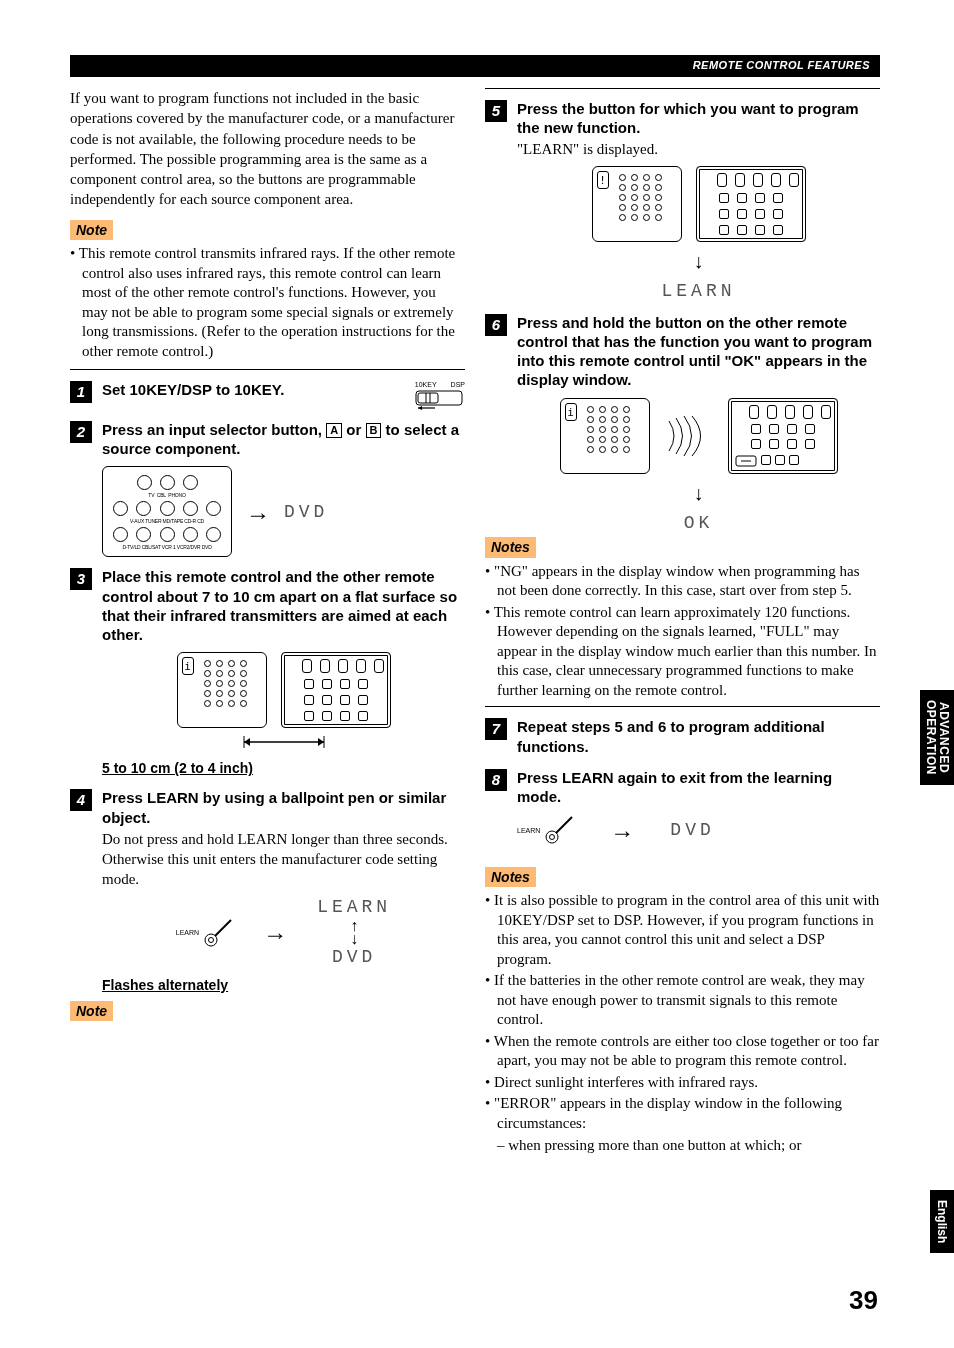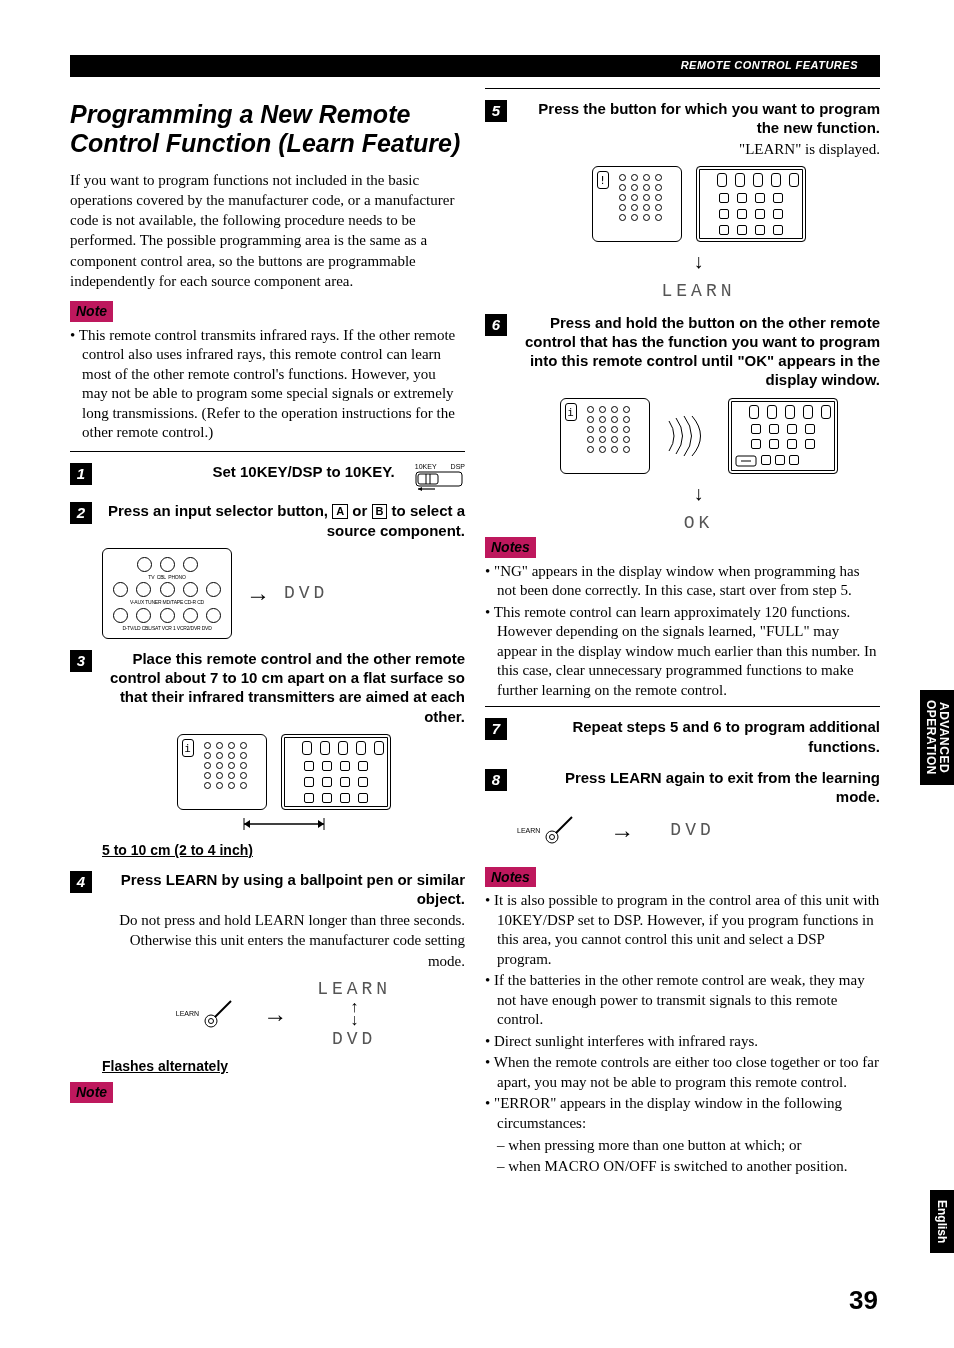--- a/index.html
+++ b/index.html
@@ -13,21 +13,21 @@
     font-size: 15px;
     line-height: 1.35;
   }
   .black-bar {
     position: absolute;
     top: 55px; left: 70px; width: 810px; height: 22px;
     background: #000;
   }
   .header-right {
     position: absolute;
-    top: 58px; right: 96px;
+    top: 58px; right: 84px;
     color: #fff;
     font-family: Arial, Helvetica, sans-serif;
     font-size: 11px;
     font-weight: bold; font-style: italic;
     letter-spacing: 0.5px;
   }
   .col-left {
     position: absolute;
     top: 88px; left: 70px; width: 395px;
   }
@@ -37,21 +37,21 @@
   }
   .section-title {
     font-family: Arial, Helvetica, sans-serif;
     font-weight: bold; font-style: italic;
     font-size: 25px;
     line-height: 1.15;
     margin: 12px 0 12px 0;
   }
   .body-text { margin-bottom: 10px; }
   .note-bar {
-    background: #be185d;
+    background: #fdba74;
     display: inline-block;
     padding: 1px 6px;
     font-family: Arial, Helvetica, sans-serif;
     font-weight: bold; font-style: italic;
     font-size: 14px;
     margin-bottom: 4px;
   }
   ul.bullets {
     list-style: none;
     padding-left: 0;
@@ -78,21 +78,21 @@
     color: #fff;
     font-family: Arial, Helvetica, sans-serif;
     font-style: italic;
     font-weight: bold;
     font-size: 15px;
     text-align: center;
     line-height: 22px;
     margin-right: 10px;
     margin-top: 1px;
   }
-  .step-content { flex: 1; text-align: right; }
+  .step-content { flex: 1; }
   .step-heading {
     font-family: Arial, Helvetica, sans-serif;
     font-weight: bold;
     font-size: 15px;
     line-height: 1.28;
     margin-bottom: 2px;
   }
   .step-body { font-family: "Times New Roman", Times, serif; }
   .key-frame {
     display: inline-block;
@@ -186,21 +186,20 @@
   .side-tab.eng { top: 1190px; }
 </style>
 </head>
 <body>
 
 <div class="black-bar"></div>
 <div class="header-right">REMOTE CONTROL FEATURES</div>
 
 <div class="col-left">
 
-  <h2 class="section-title">Programming a New Remote Control Function (Learn Feature)</h2>
 
   <p class="body-text">If you want to program functions not included in the basic operations covered by the manufacturer code, or a manufacturer code is not available, the following procedure needs to be performed. The possible programming area is the same as a component control area, so the buttons are programmable independently for each source component area.</p>
 
   <div class="note-bar">Note</div>
   <ul class="bullets">
     <li>This remote control transmits infrared rays. If the other remote control also uses infrared rays, this remote control can learn most of the other remote control's functions. However, you may not be able to program some special signals or extremely long transmissions. (Refer to the operation instructions for the other remote control.)</li>
   </ul>
 
   <div style="border-top:1px solid #000;margin-top:8px;"></div>
 
@@ -569,25 +568,24 @@
     </div>
     <span class="arrow-right"></span>
     <span class="lcd">DVD</span>
   </div>
 
   <div style="height:14px;"></div>
   <div class="note-bar">Notes</div>
   <ul class="bullets">
     <li>It is also possible to program in the control area of this unit with 10KEY/DSP set to DSP. However, if you program functions in this area, you cannot control this unit and select a DSP program.</li>
     <li>If the batteries in the other remote control are weak, they may not have enough power to transmit signals to this remote control.</li>
+    <li>When the remote controls are either too close together or too far apart, you may not be able to program this remote control.</li>
     <li>Direct sunlight interferes with infrared rays.</li>
-    <li>When the remote controls are either too close together or too far apart, you may not be able to program this remote control.</li>
     <li>"ERROR" appears in the display window in the following circumstances:</li>
   </ul>
   <div class="sub-indent">– when pressing more than one button at which; or</div>
-  <div class="sub-indent">– when MACRO ON/OFF is switched to another position.</div>
 </div>
 
 <div class="side-tab adv"><span style="white-space:pre;">ADVANCED
 OPERATION</span></div>
 <div class="side-tab eng">English</div>
 
 <div class="page-num">39</div>
 
 </body></html>

